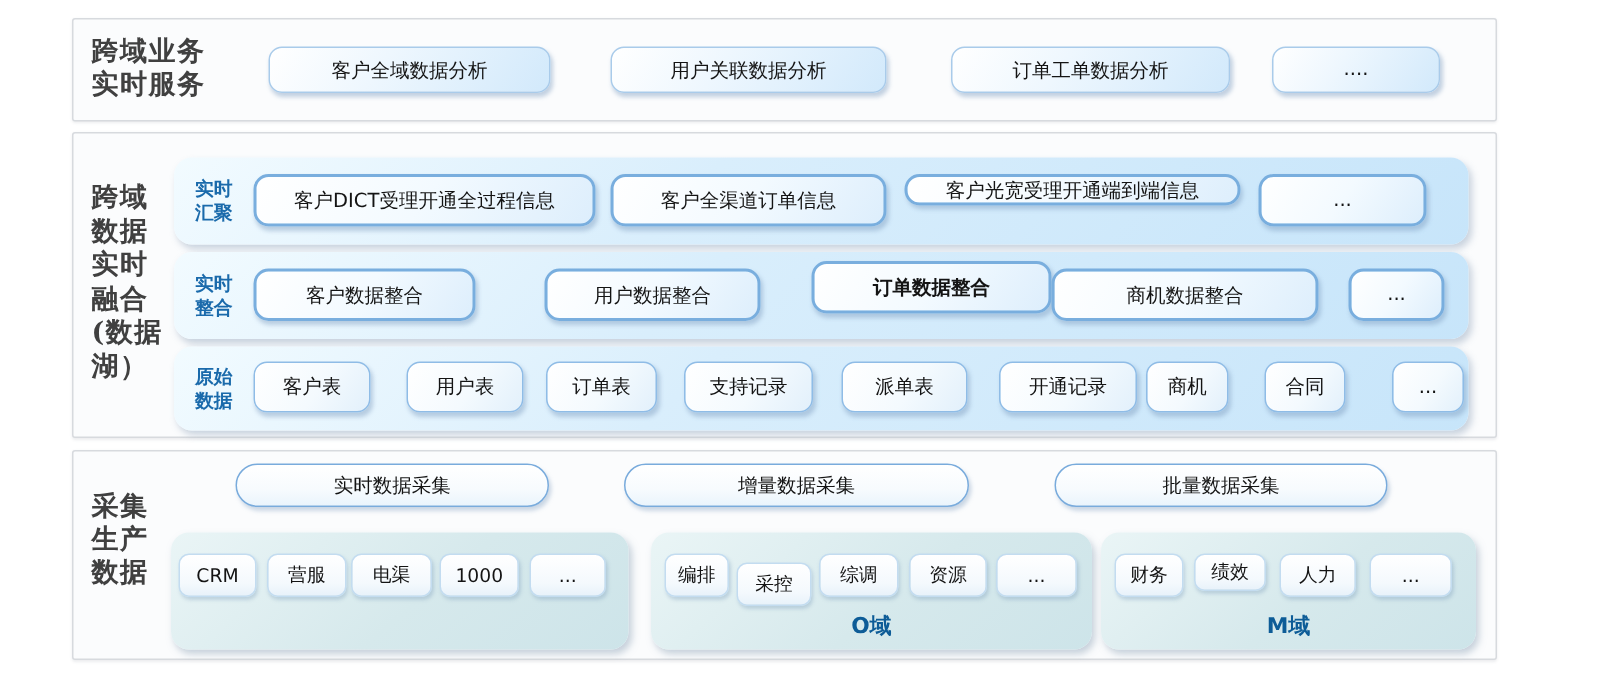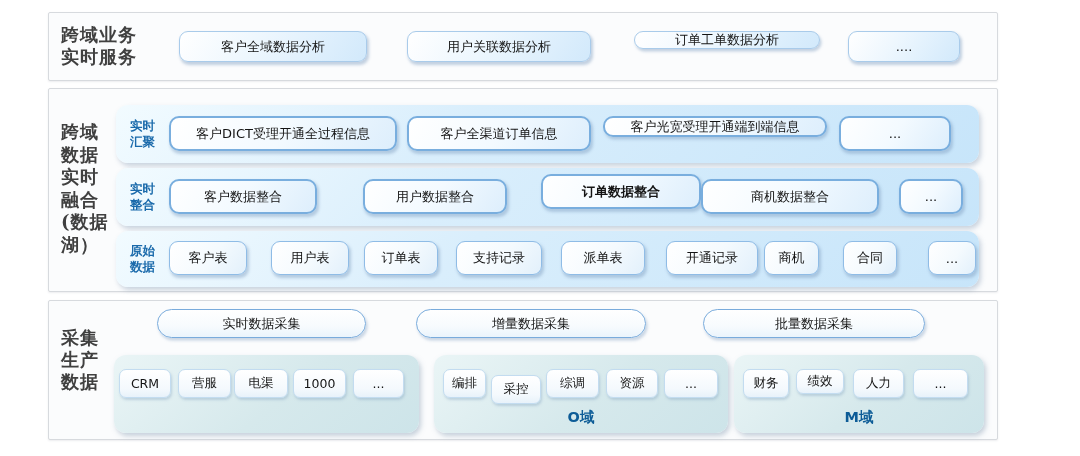--- a/index.html
+++ b/index.html
@@ -61,21 +61,21 @@
 
 <div id="stage">
 
   <div class="panel" style="left:48px;top:12px;width:950px;height:69px;">
     <div class="side-label" style="left:12px;top:11px;">
       <div>跨域业务</div>
       <div>实时服务</div>
     </div>
     <div class="btn" style="left:130px;top:18px;width:188px;height:31px;">客户全域数据分析</div>
     <div class="btn" style="left:358px;top:18px;width:184px;height:31px;">用户关联数据分析</div>
-    <div class="btn" style="left:585px;top:18px;width:186px;height:18px;">订单工单数据分析</div>
+    <div class="btn" style="left:585px;top:18px;width:186px;height:31px;">订单工单数据分析</div>
     <div class="btn" style="left:799px;top:18px;width:112px;height:31px;">....</div>
   </div>
 
   <div class="panel" style="left:48px;top:88px;width:950px;height:204px;padding-left:21px;">
     <div class="side-label" style="left:12px;top:32px;line-height:22.5px;">
       <div>跨域</div>
       <div>数据</div>
       <div>实时</div>
       <div>融合</div>
       <div>(数据</div>

